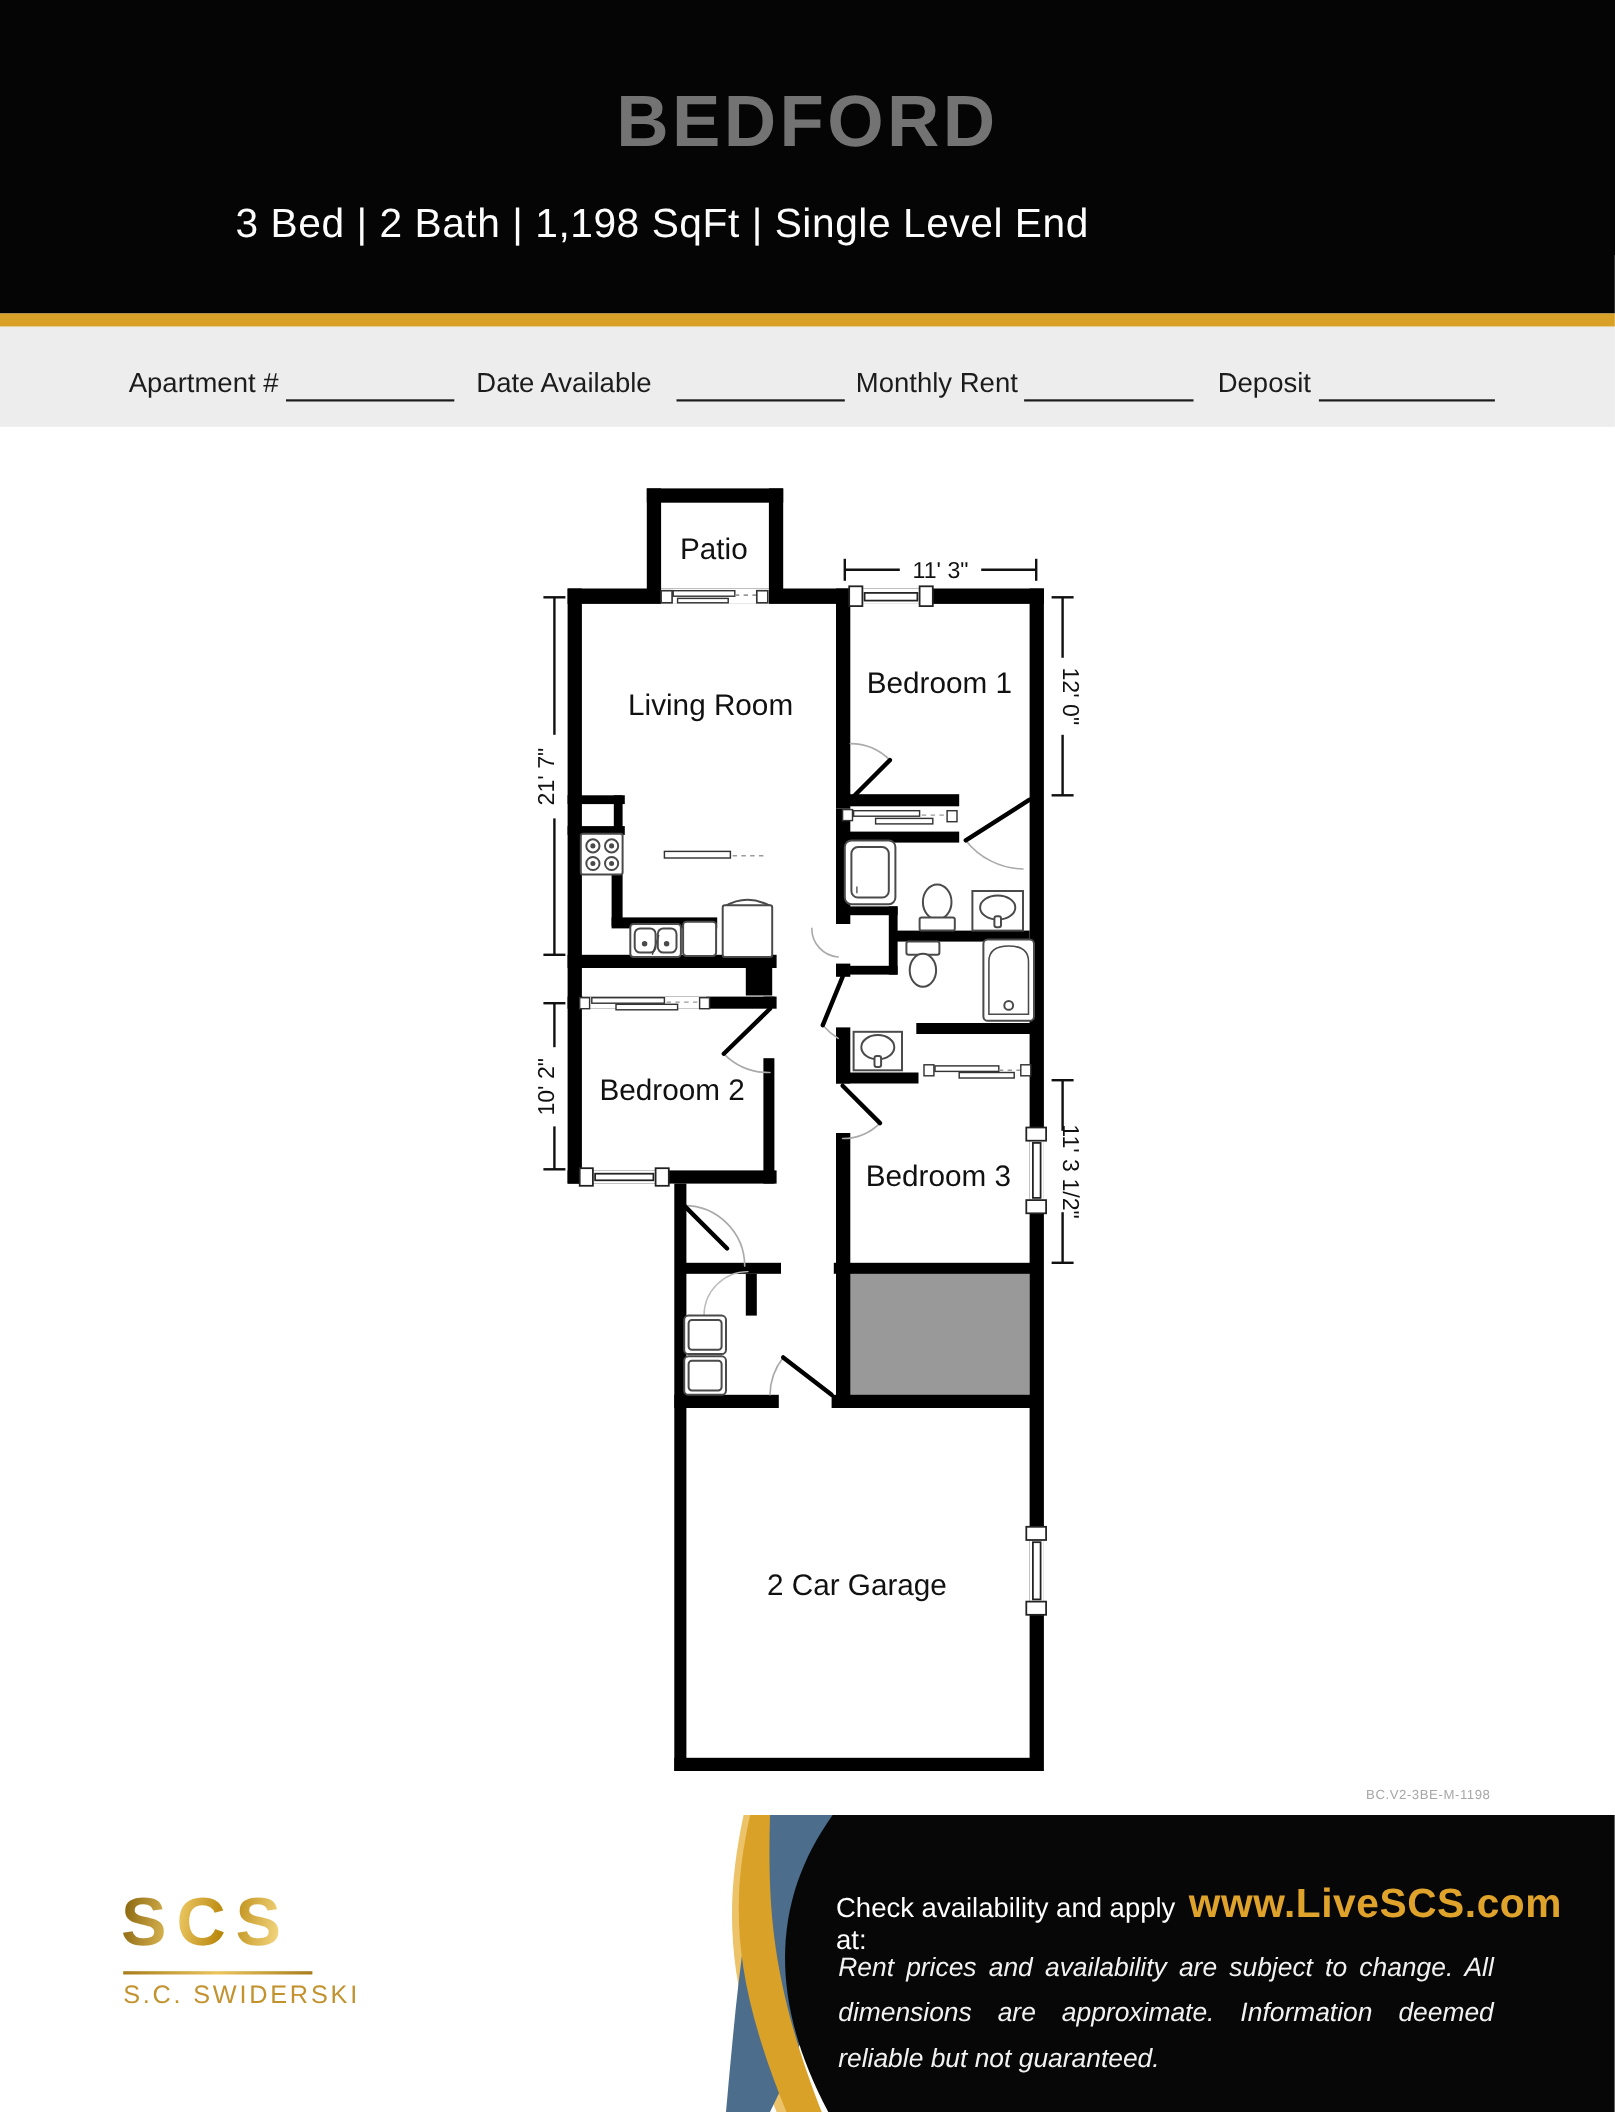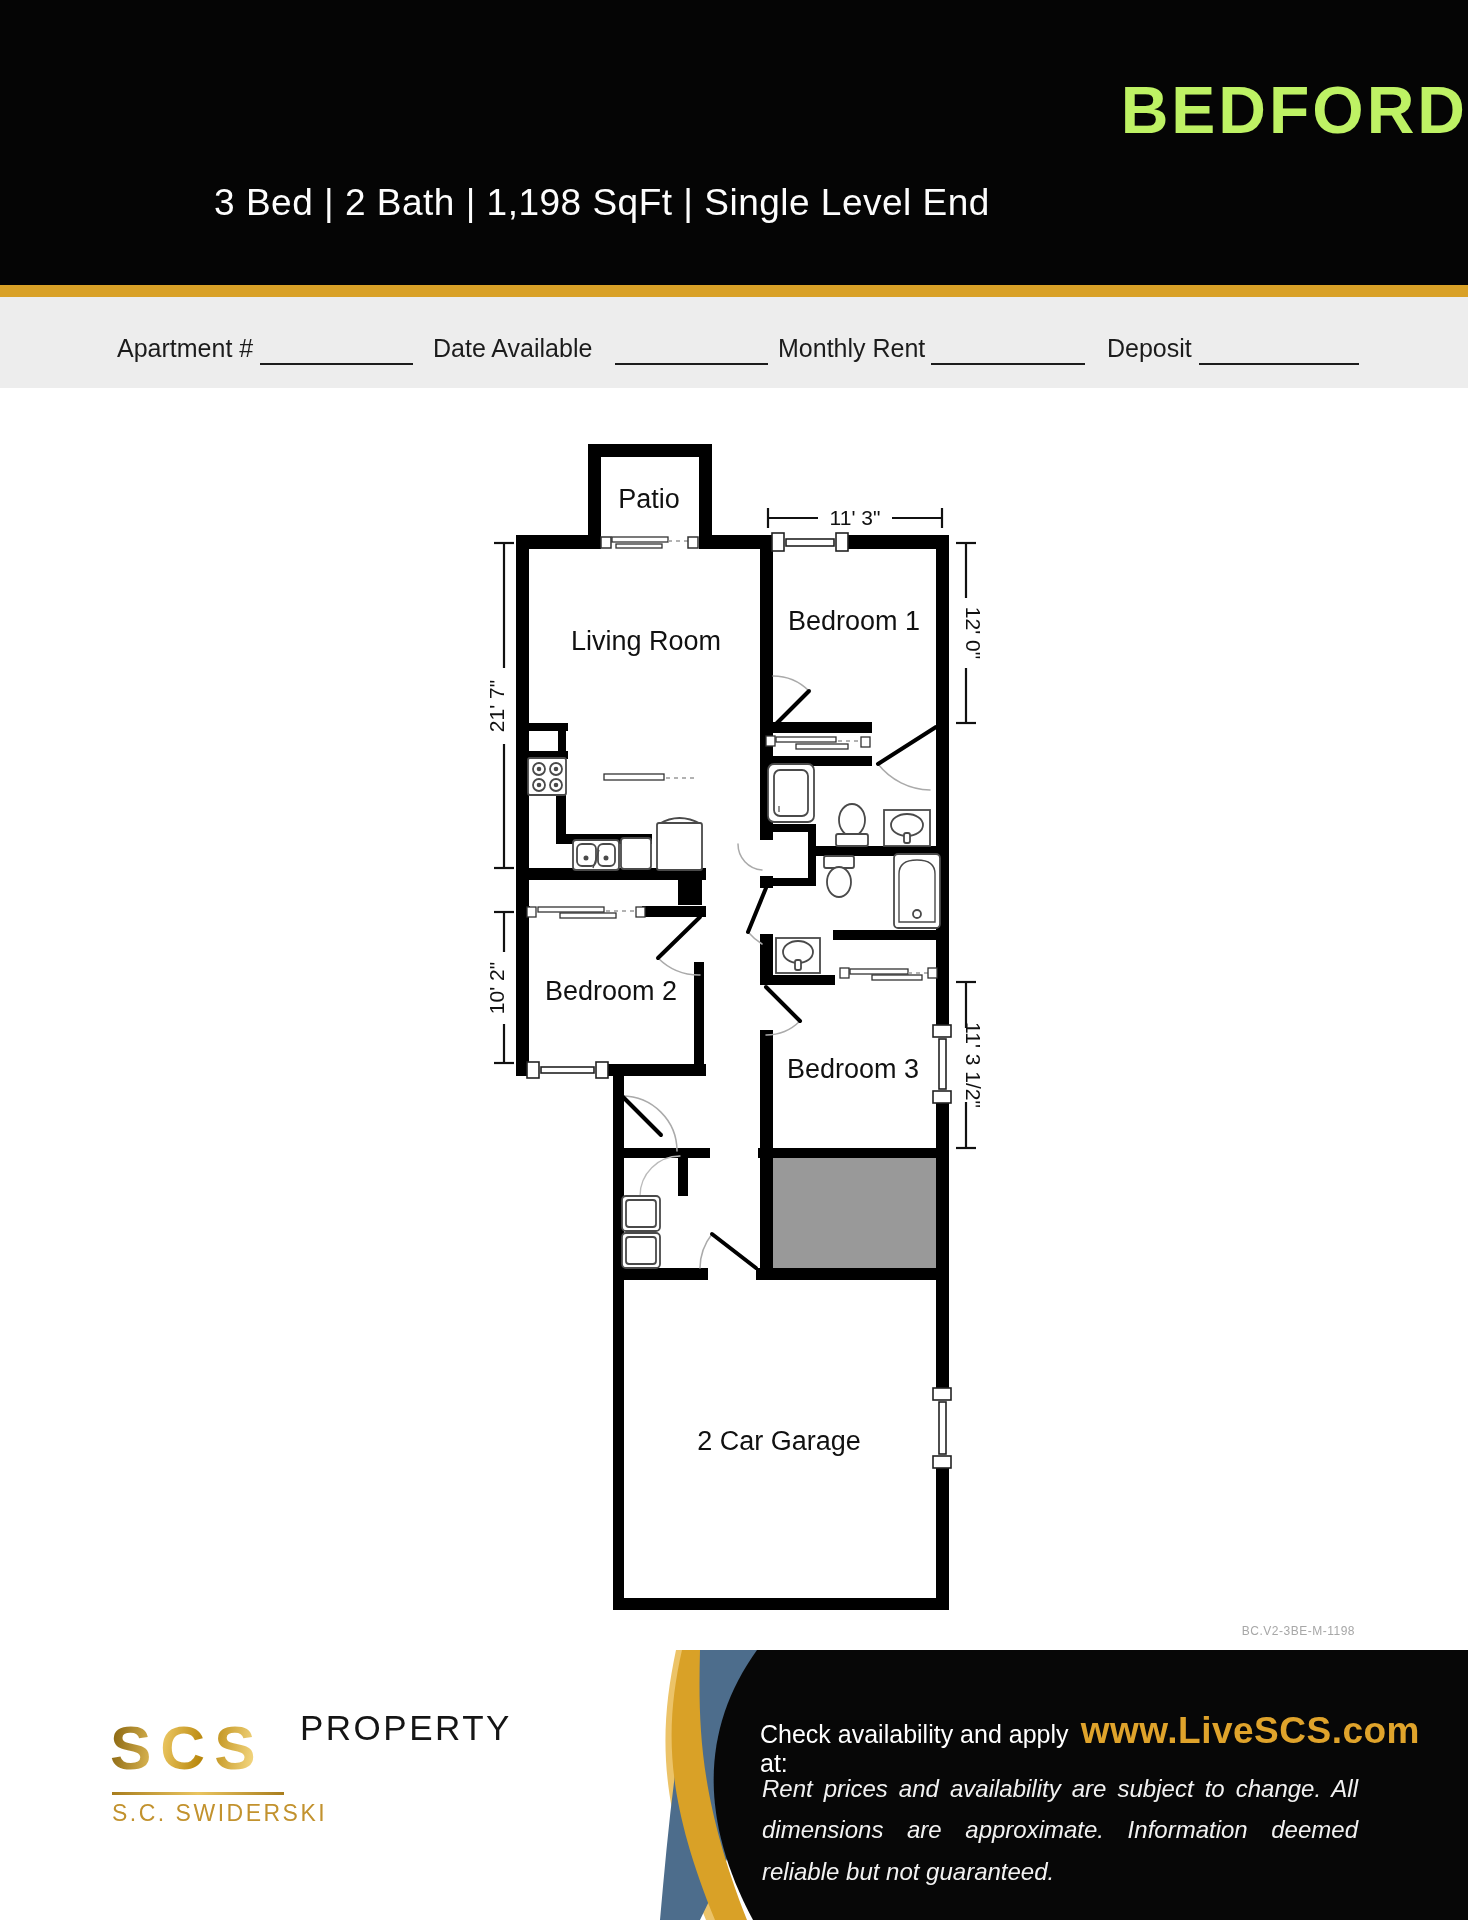--- a/index.html
+++ b/index.html
@@ -1,21 +1,21 @@
 <!DOCTYPE html>
 <html><head>
 <meta charset="utf-8">
 <style>
   html,body{margin:0;padding:0;}
   body{width:1468px;height:1920px;position:relative;background:#fff;
        font-family:"Liberation Sans",sans-serif;overflow:hidden;}
   
   .header{position:absolute;left:0;top:0;width:1468px;height:285px;background:#050505;}
-  .header-title{position:absolute;left:0;top:72px;width:1468px;text-align:right;
-    color:#bef264;font-size:66px;font-weight:800;letter-spacing:3px;}
+  .header-title{position:absolute;left:0;top:72px;width:1468px;text-align:center;
+    color:#737373;font-size:66px;font-weight:800;letter-spacing:3px;}
   .header-sub{position:absolute;left:0;top:182px;width:1204px;text-align:center;
     color:#fdfdfd;font-size:37px;font-weight:400;letter-spacing:.5px;}
   .gold-bar{position:absolute;left:0;top:285px;width:1468px;height:12px;background:#D9A127;}
   
   .form-strip{position:absolute;left:0;top:297px;width:1468px;height:91px;background:#ededed;}
   .field-label{position:absolute;top:37px;font-size:25px;color:#1c1c1c;}
   .field-line{position:absolute;top:66px;height:2px;background:#1c1c1c;}
   
   .plan-svg{position:absolute;left:440px;top:420px;}
   .plan-code{position:absolute;top:1624px;right:113px;font-size:12px;color:#a7a7a7;letter-spacing:.5px;}
@@ -331,20 +331,19 @@
   <path d="M676,1650 C658,1735 660,1805 706,1920 L720,1920 C668,1805 666,1735 690,1650 Z" fill="#ecc368"></path>
   <path d="M697,1650 C676,1740 668,1830 660,1920 L700,1920 C740,1840 762,1758 792,1650 Z" fill="#4D6D8C"></path>
   <path d="M682,1650 C664,1730 666,1800 715,1920 L747,1920 C700,1800 698,1730 700,1650 Z" fill="#D9A127"></path>
   <path d="M757,1650 C703,1725 697,1815 753,1920 L1468,1920 L1468,1650 Z" fill="#070707"></path>
 </svg>
 
 <div class="logo-scs">SCS</div>
 <div class="logo-rule"></div>
 <div class="logo-company">S.C. SWIDERSKI</div>
 <div class="brand">
-  <div>PROPERTY</div>
 </div>
 
 <div class="cta-row">
   <span class="cta-text">Check availability and apply at:</span>
   <span class="cta-url">www.LiveSCS.com</span>
 </div>
 <div class="disclaimer">Rent prices and availability are subject to change. All dimensions are approximate. Information deemed reliable but not guaranteed.</div>
 
 </body></html>

